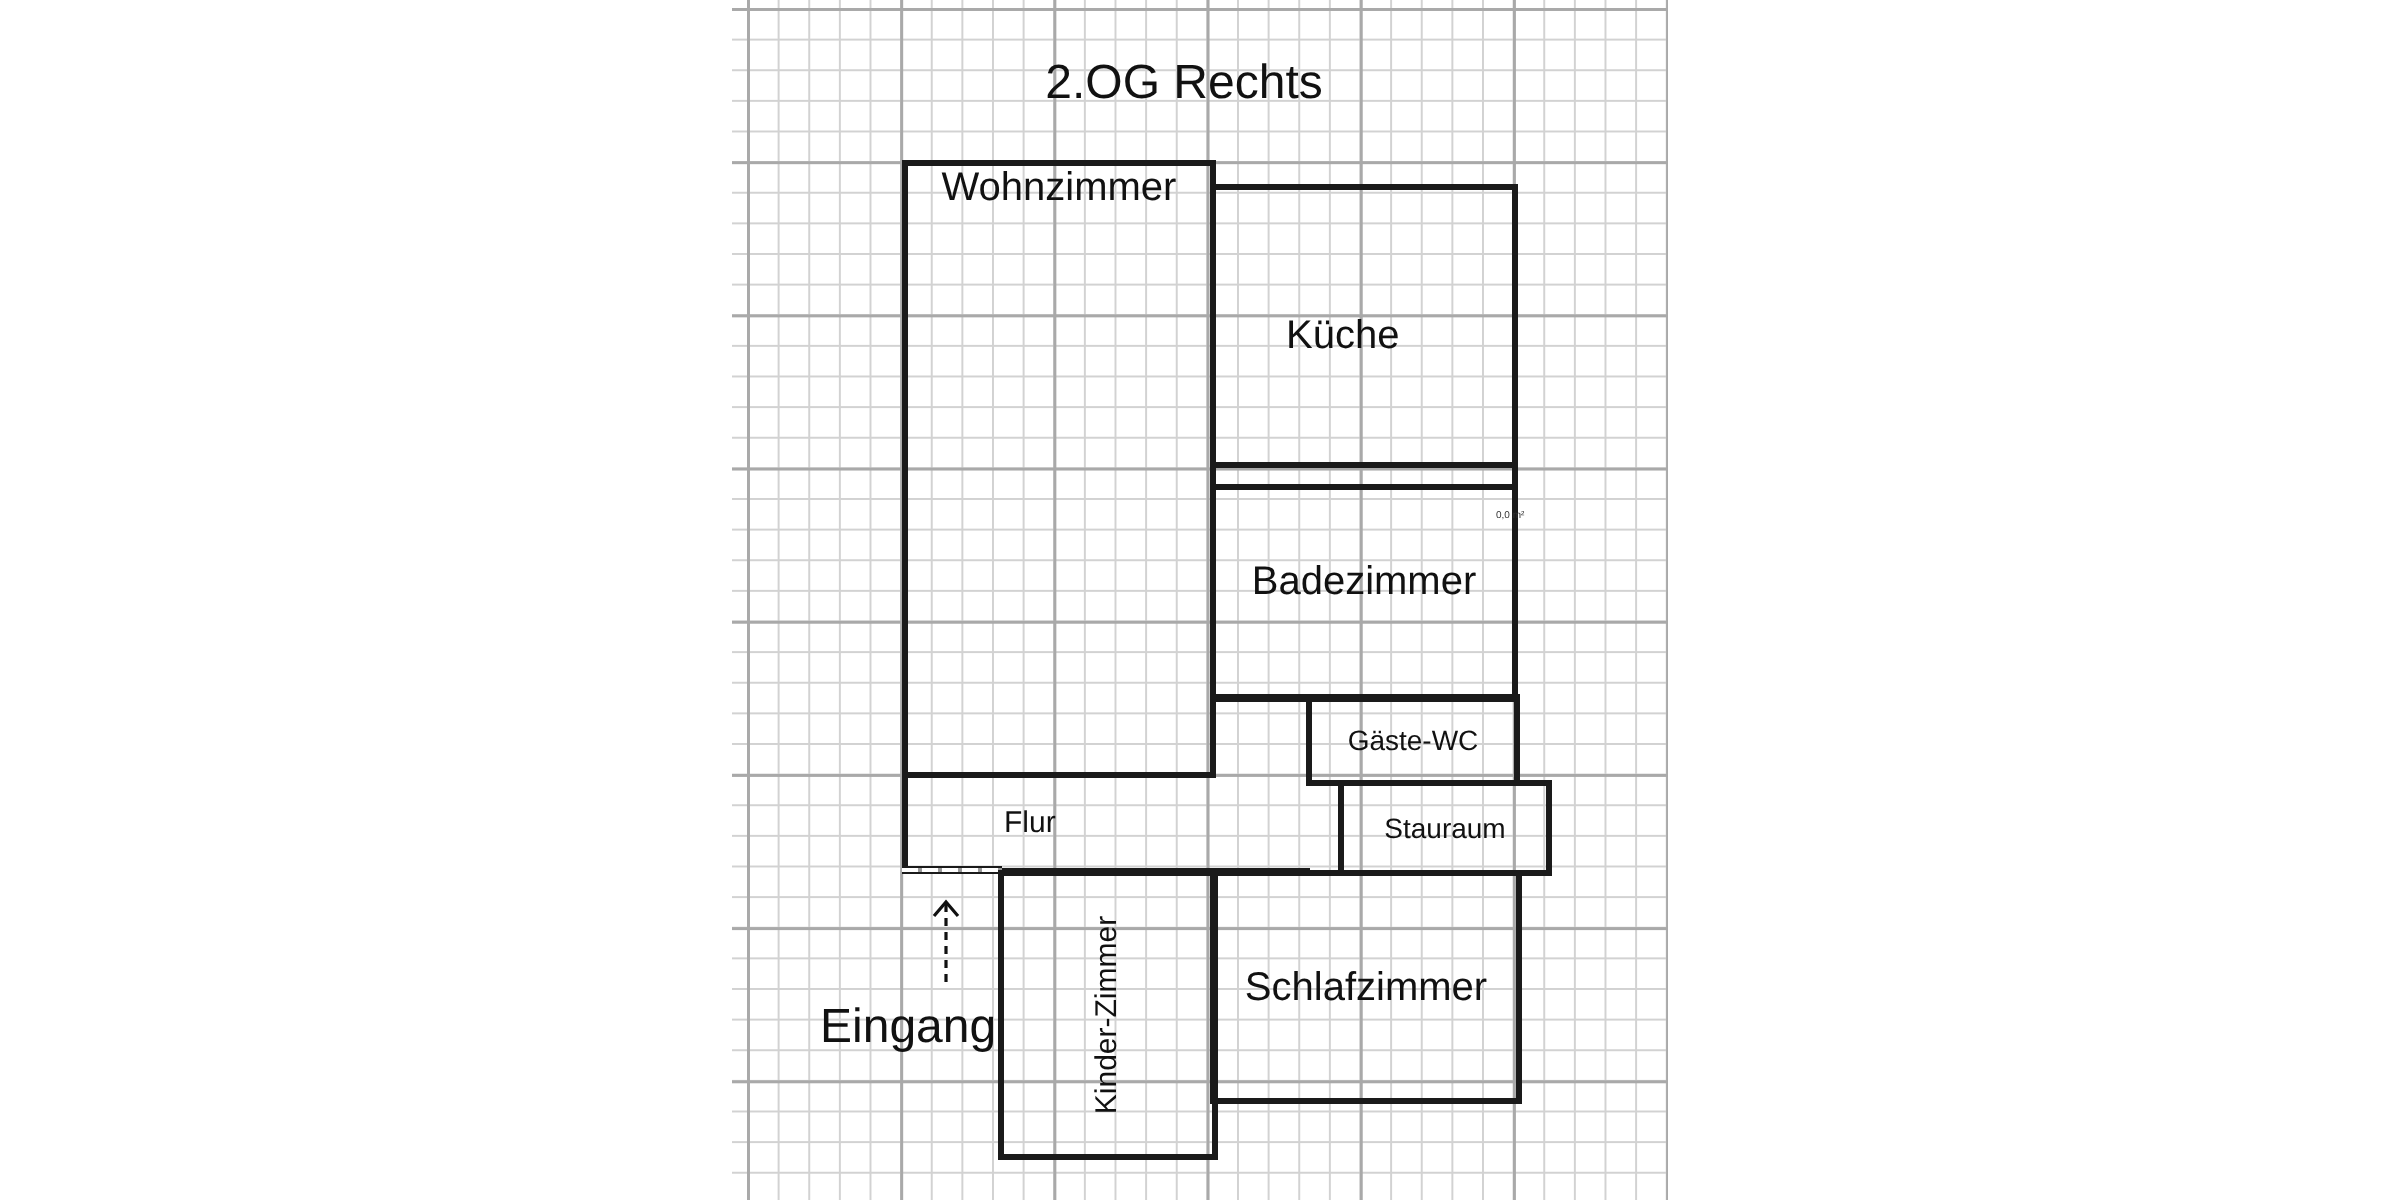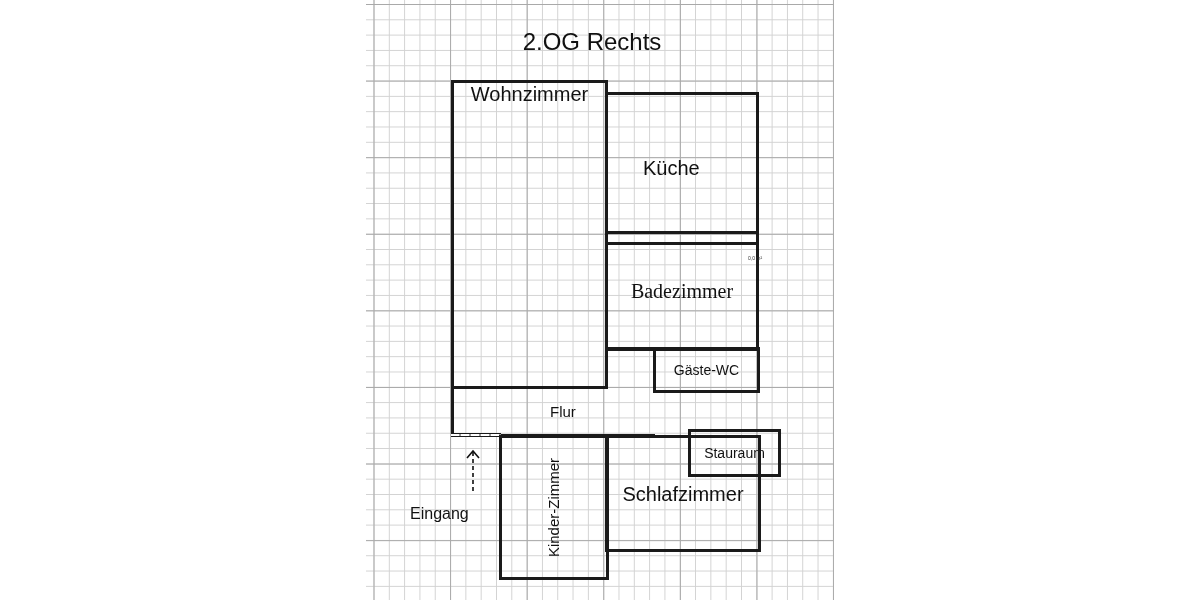--- a/index.html
+++ b/index.html
@@ -29,52 +29,52 @@
     .label { font-size: 20px; line-height: 22px; white-space: nowrap; }
     .label.sm { font-size: 15px; }
     .label.xs { font-size: 14px; }
     .vert { transform: rotate(-90deg); font-size: 15px; white-space: nowrap; }
     .area-note { position: absolute; font-size: 5px; color: #333; }
     .door {
       position: absolute; height: 4px; box-sizing: border-box;
       border-top: 1.5px solid #1a1a1a; border-bottom: 1.5px solid #1a1a1a;
       background: repeating-linear-gradient(to right, #fff 0 8px, #999 8px 10px);
     }
-    .entry-label { position: absolute; font-size: 16px; line-height: 22px; }
+    .entry-label { position: absolute; font-size: 24px; line-height: 22px; }
     .arrow { position: absolute; }
   </style>
 </head>
 <body>
 
 <div class="grid"></div>
 
 <div class="title">2.OG Rechts</div>
 
 <div class="room" style="left:451px; top:80px; width:157px; height:309px; align-items:flex-start; ">
   <span class="label">Wohnzimmer</span>
 </div>
 
 <div class="room" style="left:605px; top:80px; width:154px; height:153px; align-items:flex-start; justify-content:flex-start; padding:62px 0 0 35px;margin-top:12px;">
   <span class="label">Küche</span>
 </div>
 
-<div class="room" style="left:605px; top:231px; width:154px; height:120px;font-family:Liberation Serif, serif;">
+<div class="room" style="left:605px; top:231px; width:154px; height:120px;">
   <span class="label">Badezimmer</span>
 </div>
 <div class="area-note" style="left:748px; top:255px;">0,0 m²</div>
 
 <div class="room" style="left:653px; top:347px; width:107px; height:46px;">
   <span class="label xs">Gäste-WC</span>
 </div>
 
-<div class="room" style="left:688px; top:390px; width:93px; height:48px;margin-top:39px;">
+<div class="room" style="left:669px; top:390px; width:107px; height:48px;">
   <span class="label xs">Stauraum</span>
 </div>
 
-<div class="room" style="left:451px; top:386px; width:205px; height:51px; border-top:none; border-bottom:none; border-right:none; justify-content:flex-start; padding-left:96px;">
+<div class="room" style="left:451px; top:386px; width:205px; height:51px; border-top:none; border-bottom:none; border-right:none; justify-content:flex-start; padding-left:48px;">
   <span class="label sm">Flur</span>
 </div>
 <div style="position:absolute; left:605px; top:347px; width:50px; height:3.5px; background:#1a1a1a;"></div>
 <div style="position:absolute; left:499px; top:434px; width:108px; height:3.5px; background:#1a1a1a;"></div>
 <div class="door" style="left:451px; top:433px; width:50px;"></div>
 <div class="door" style="left:605px; top:434px; width:50px;"></div>
 
 <div class="room" style="left:499px; top:435px; width:110px; height:145px;">
   <span class="vert">Kinder-Zimmer</span>
 </div>

